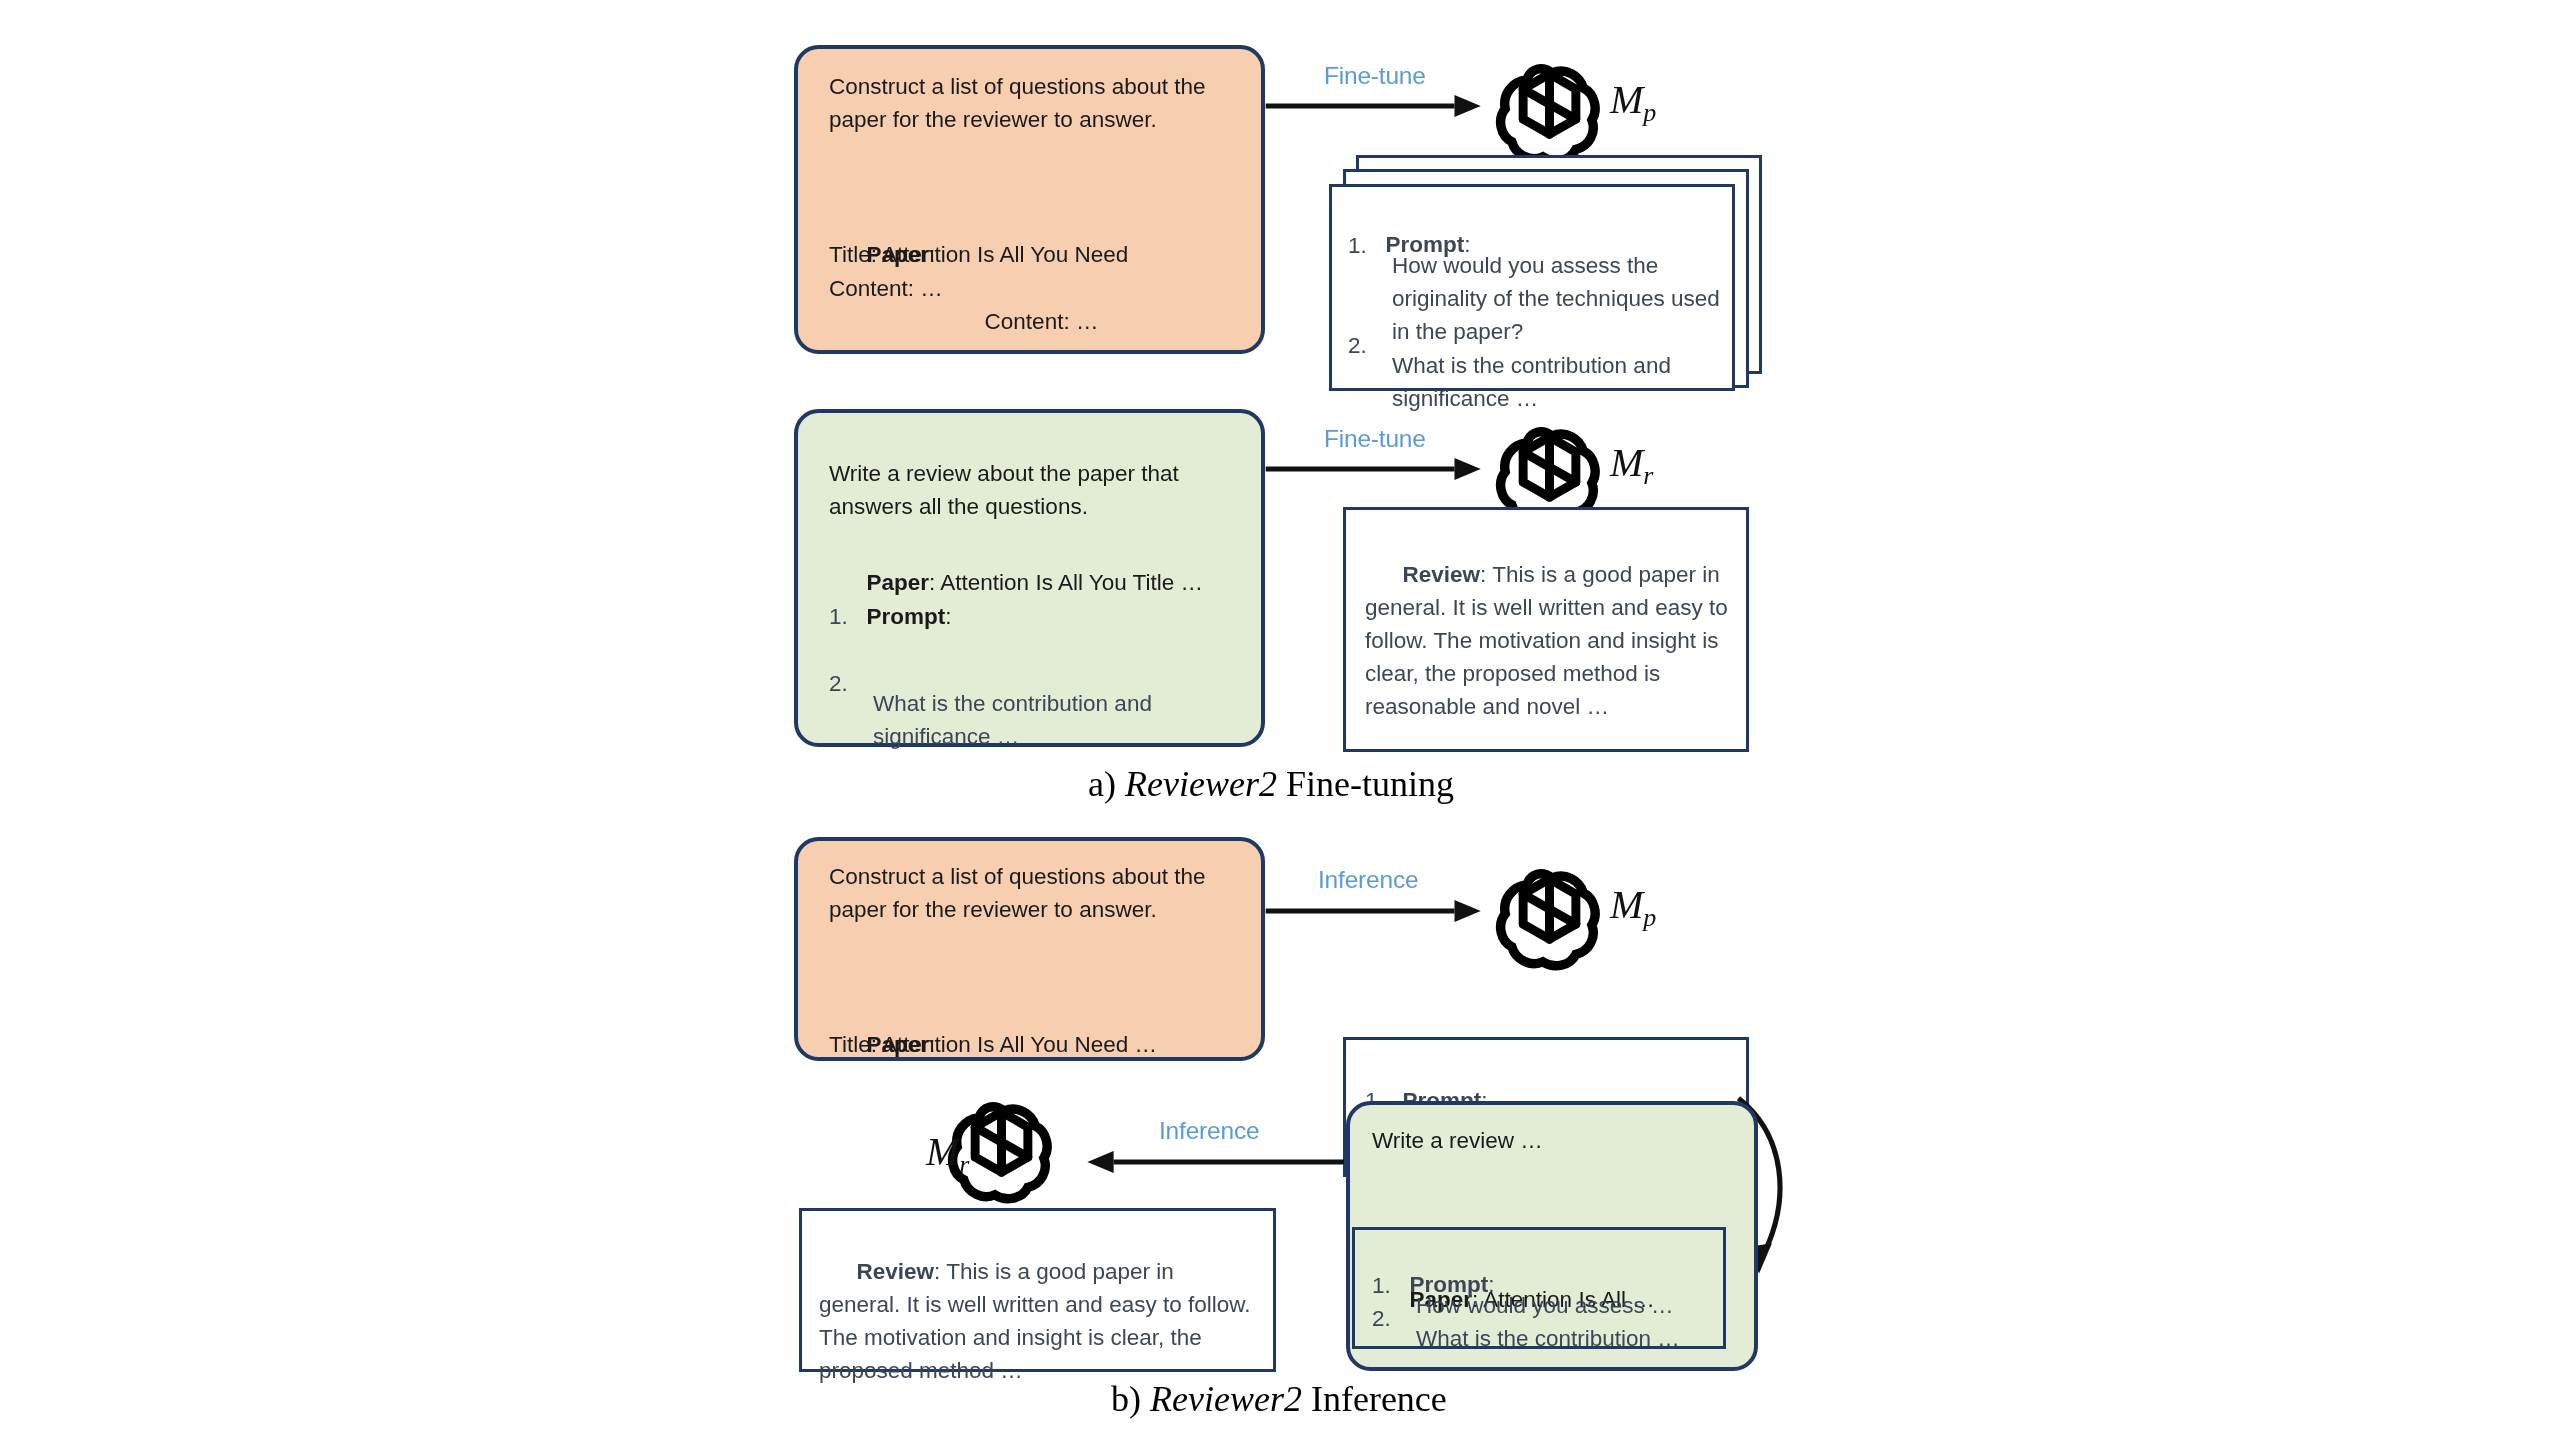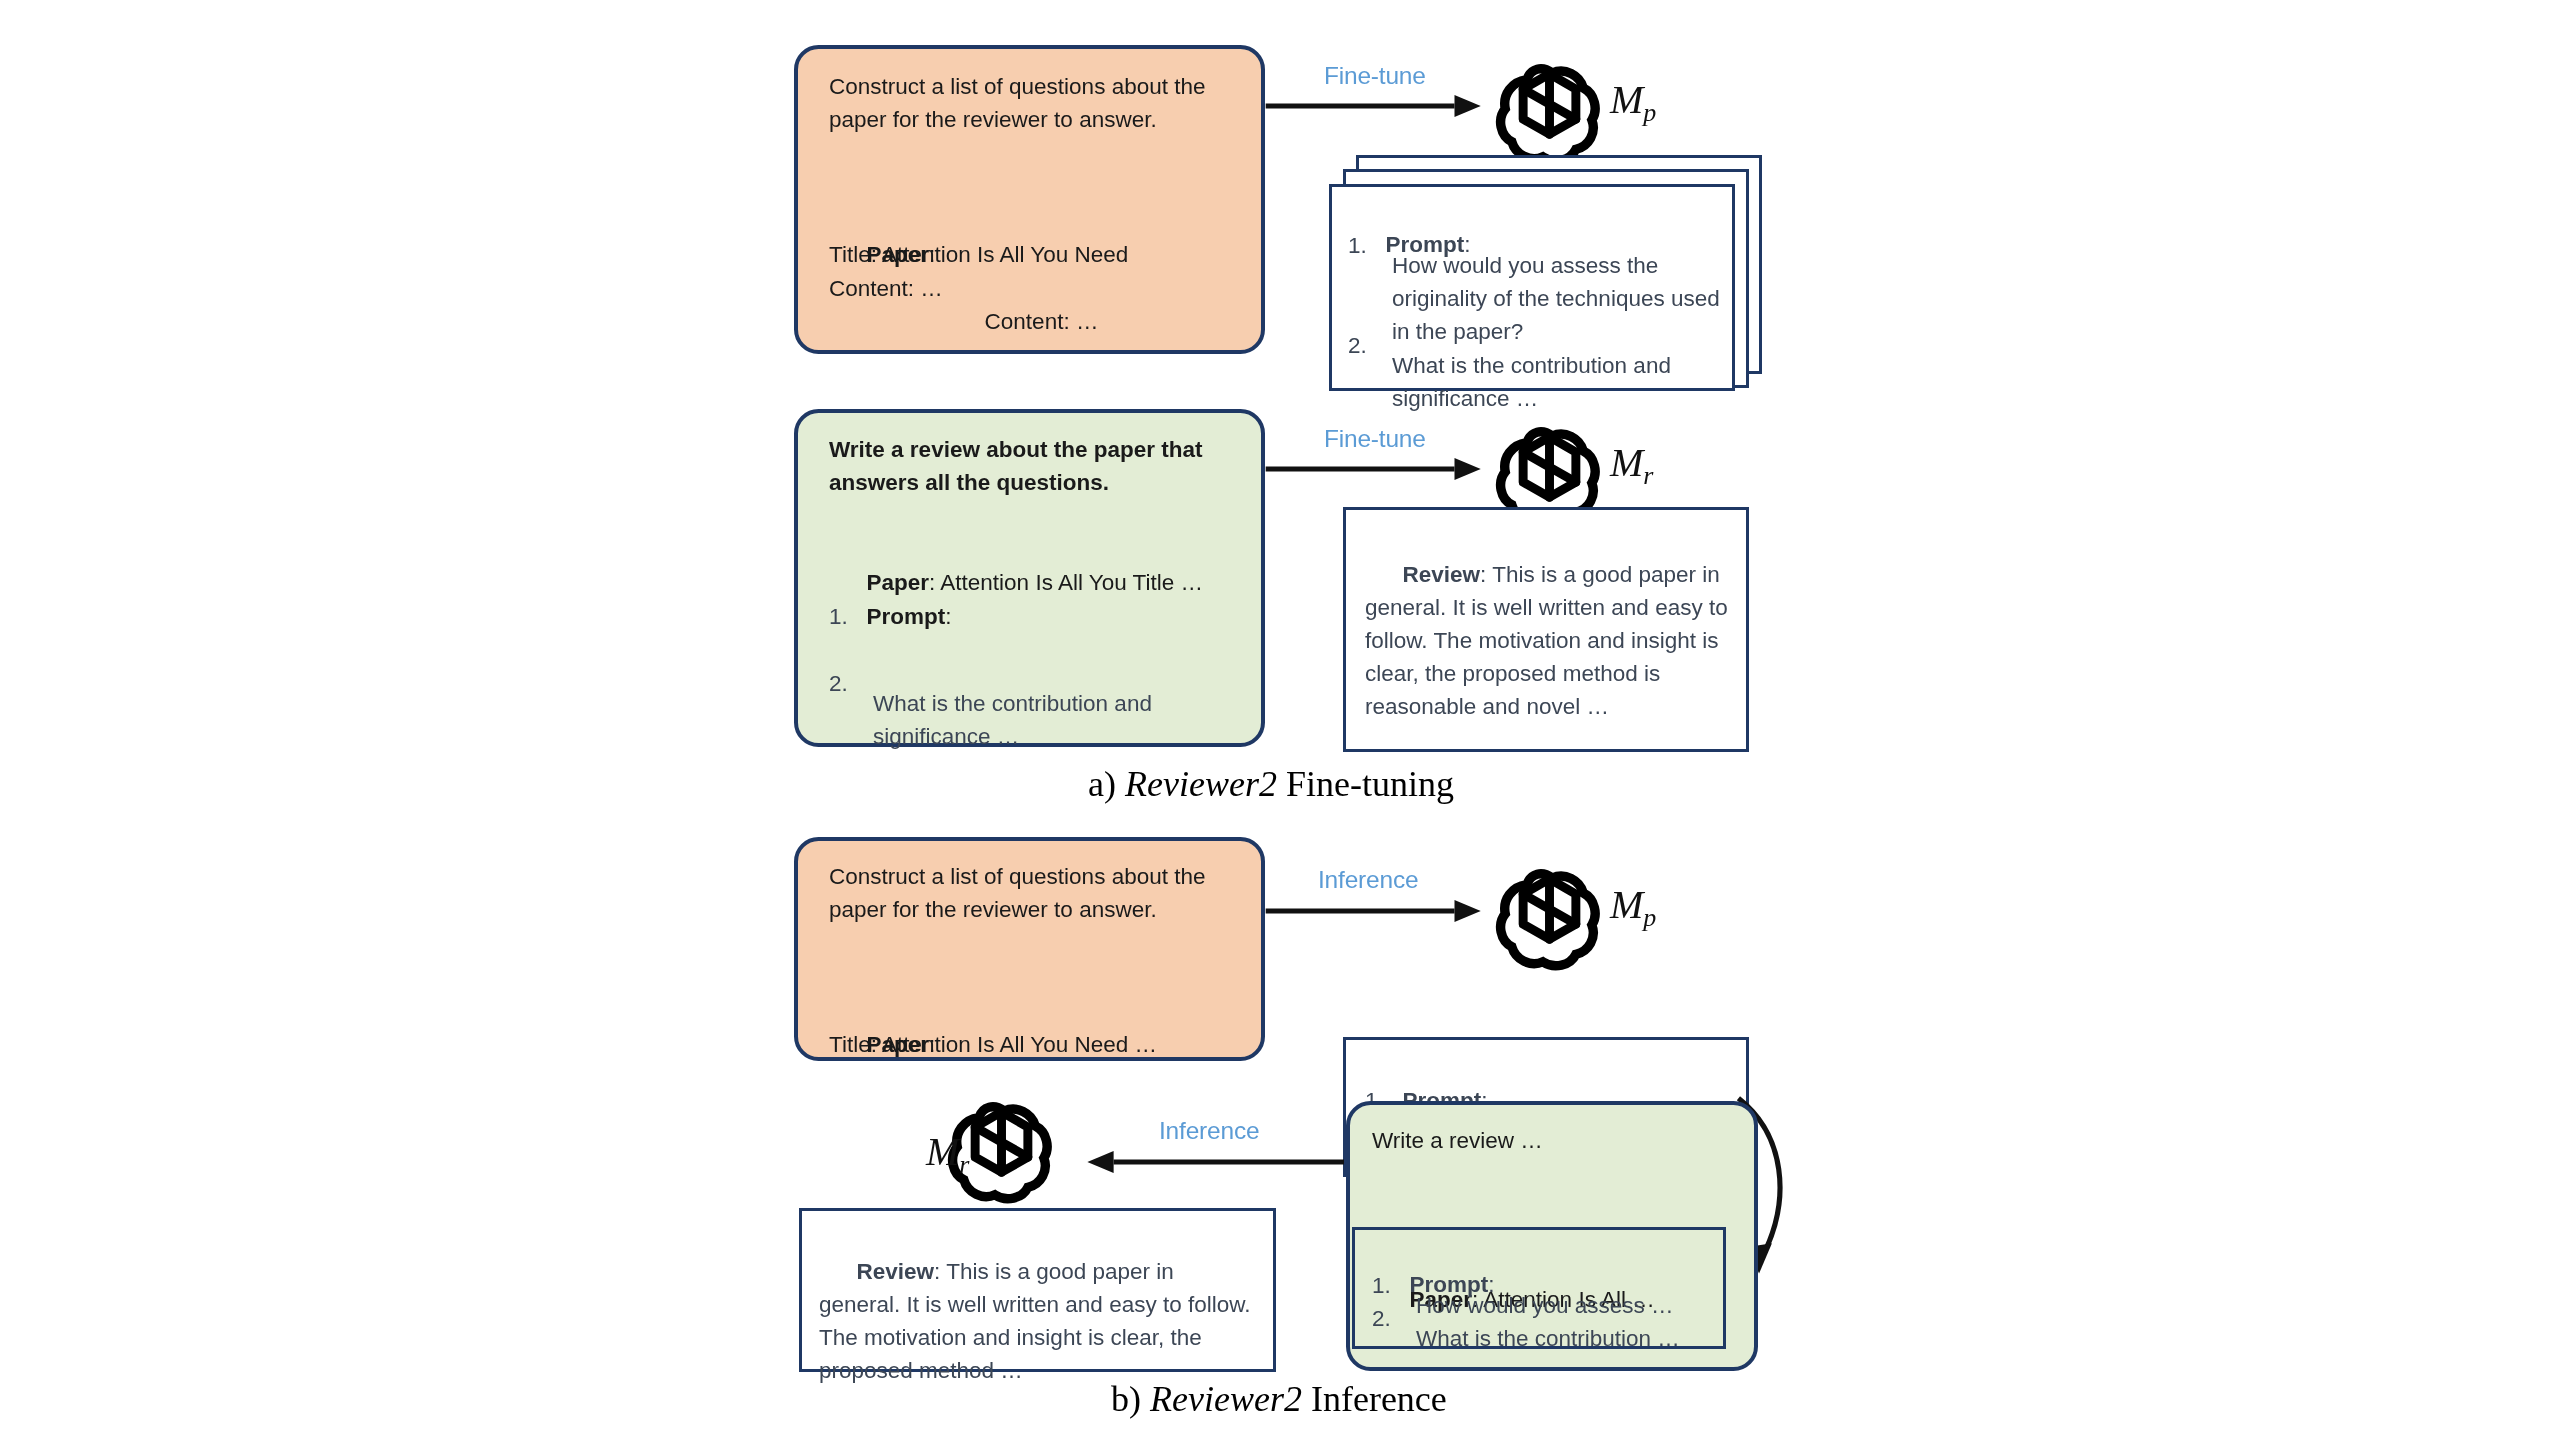--- a/index.html
+++ b/index.html
@@ -142,21 +142,21 @@
     <div class="txt gray numrow" style="left:1348px;top:229px;width:374px;">
       <span class="n">1.</span>
       <span class="t">How would you assess the originality of the techniques used in the paper?</span>
     </div>
     <div class="txt gray numrow" style="left:1348px;top:329px;width:374px;">
       <span class="n">2.</span>
       <span class="t">What is the contribution and significance …</span>
     </div>
 
     <div class="rbox green" style="left:794px;top:409px;width:471px;height:338px;"></div>
-    <div class="txt" style="left:829px;top:433px;width:419px;font-weight:bold;">Write a review about the paper that answers all the questions.</div>
+    <div class="txt" style="left:829px;top:457px;width:419px;">Write a review about the paper that answers all the questions.</div>
     <div class="txt" style="left:829px;top:533px;width:438px;">
       <span class="b">Paper</span><span>: Attention Is All You Title …</span>
     </div>
     <div class="txt" style="left:829px;top:567px;width:438px;">
       <span class="b gray">Prompt</span><span class="gray">:</span>
     </div>
     <div class="txt gray numrow" style="left:829px;top:600px;width:399px;">
       <span class="n">1.</span>
     </div>
     <div class="txt gray numrow" style="left:829px;top:667px;width:399px;">

